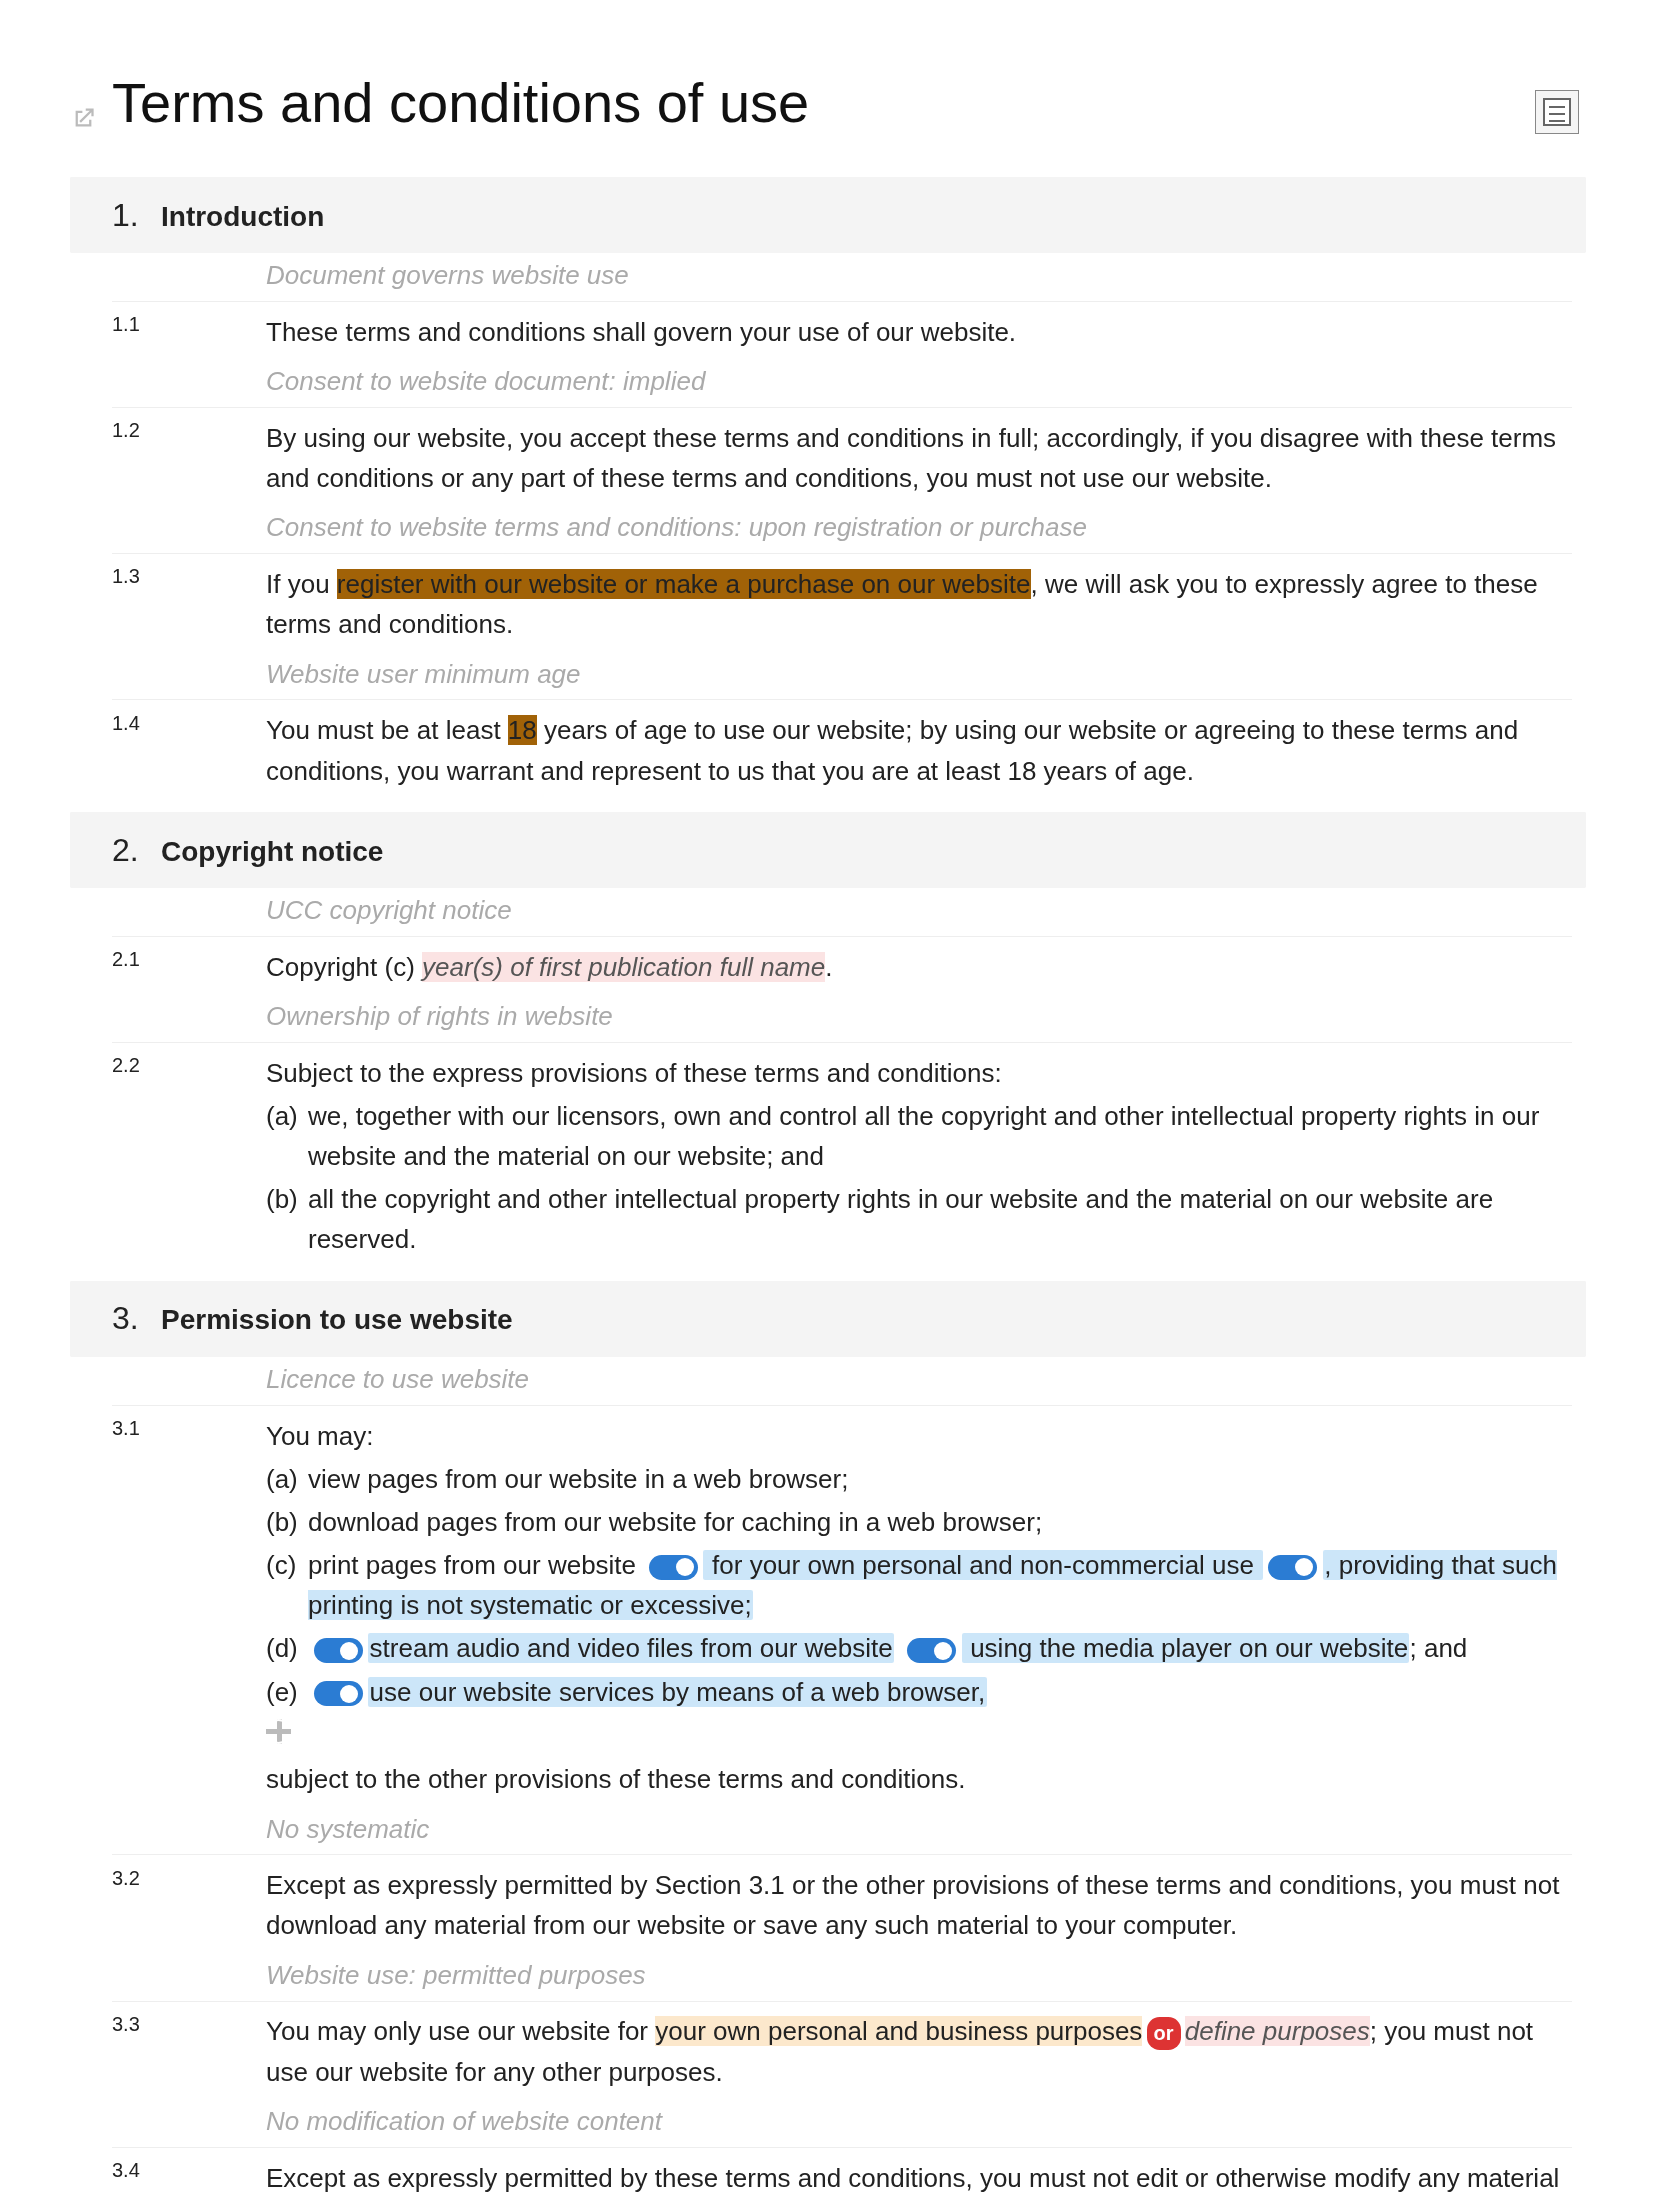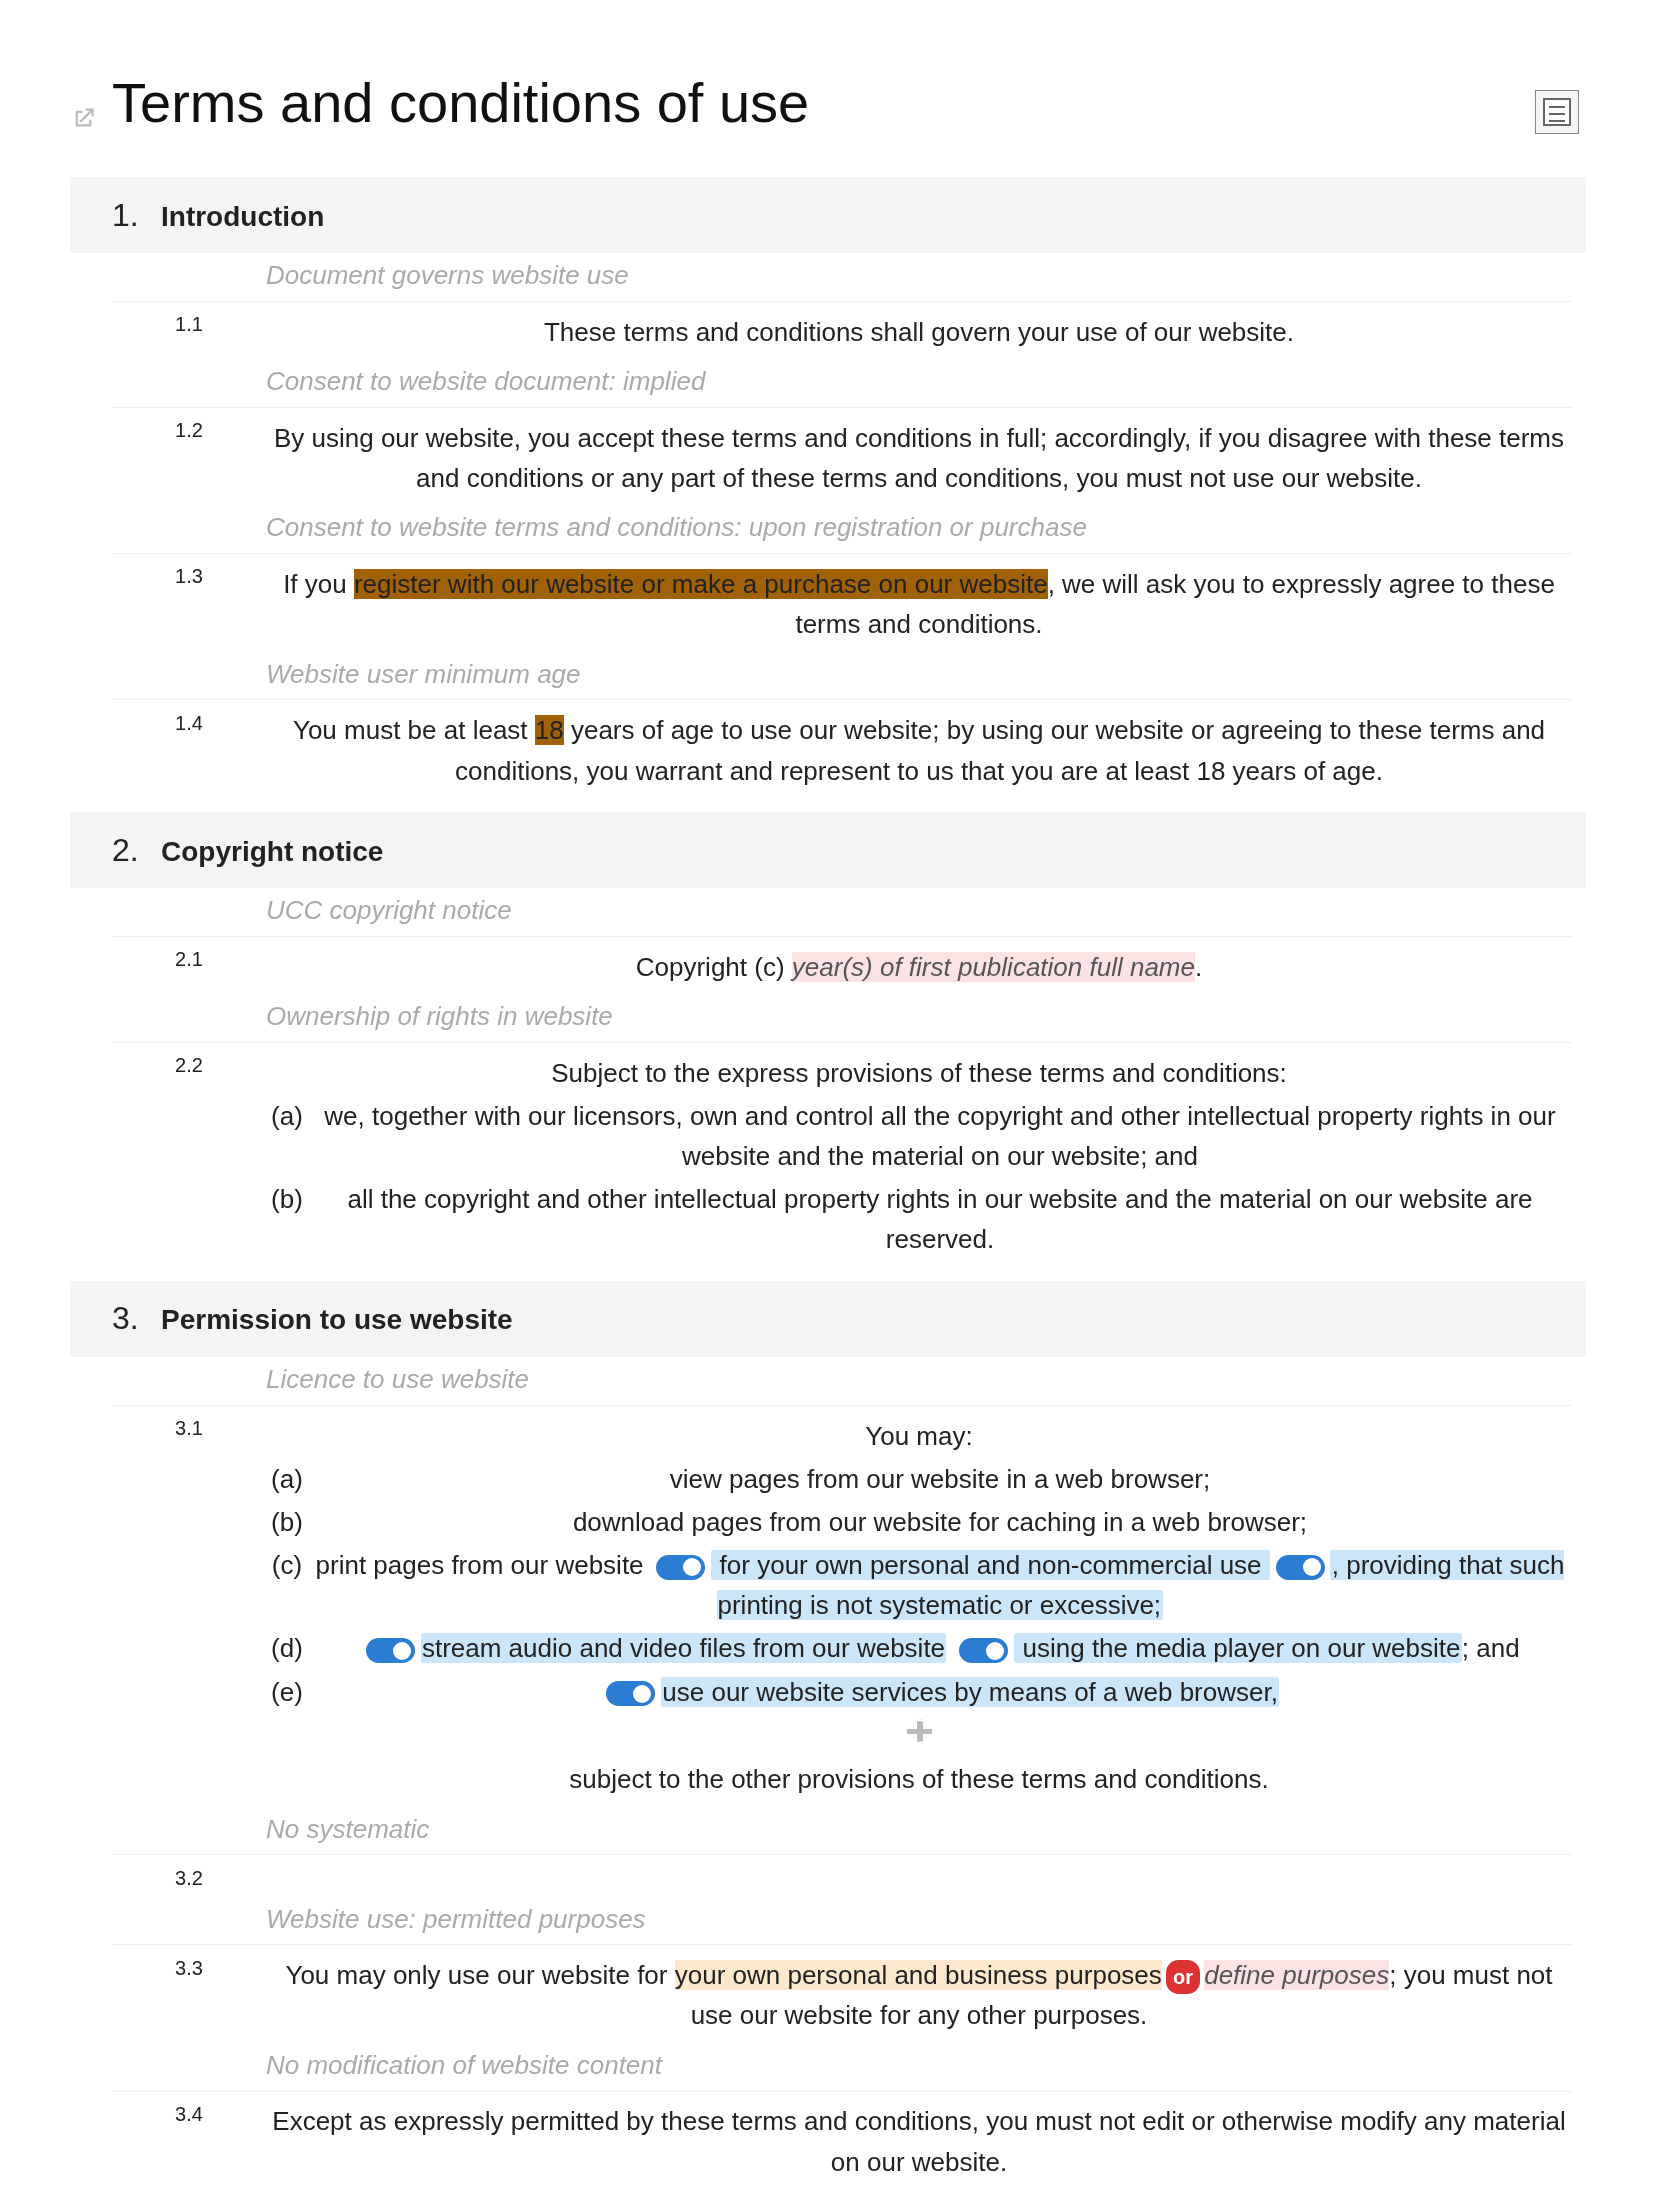--- a/index.html
+++ b/index.html
@@ -9,21 +9,21 @@
 .doc-icon svg { width: 100%; height: 100%; fill: #bbb; }
 .toc-icon { position: absolute; right: 91px; top: 90px; width: 44px; height: 44px; border: 1.4px solid #888; display: flex; align-items: center; justify-content: center; background: #f5f5f5; }
 .toc-icon-inner { width: 28px; height: 28px; border: 2.1px solid #666; background: #fff; position: relative; }
 .toc-icon-inner::before, .toc-icon-inner::after { content: ''; position: absolute; left: 4.2px; right: 4.2px; height: 2.1px; background: #666; }
 .toc-icon-inner::before { top: 5.6px; }
 .toc-icon-inner::after { top: 12.6px; box-shadow: 0 7px 0 #666; }
 h1.title { font-size: 56px; font-weight: 400; margin-left: 42px; margin-bottom: 42px; color: #111; }
 .section-header { background: #f4f4f4; padding: 19.7px 0 19.7px 0; display: flex; align-items: baseline; margin-top: 14px; border-radius: 1.4px; }
 .section-header .num { width: 91px; padding-left: 42px; font-size: 32px; color: #222; }
 .section-header .title { font-size: 28px; color: #222; font-weight: 700; }
-.block { margin-left: 42px; margin-right: 14px; text-align: center; }
+.block { margin-left: 42px; margin-right: 14px; }
 .annot-row { display: flex; padding: 7px 0 9.8px 0; border-bottom: 1.4px solid #eee; }
 .annot-row .lcol { width: 154px; flex-shrink: 0; }
 .annot-row .annot { font-style: italic; color: #aaa; font-size: 26px; }
 .clause-row { display: flex; padding: 9.8px 0 7px 0; align-items: flex-start; }
 .clause-row .lcol { width: 154px; flex-shrink: 0; font-size: 20px; color: #222; padding-top: 1.4px; }
 .clause-row .body { flex: 1; font-size: 26px; line-height: 1.55; color: #222; }
 .sub-item { display: flex; margin-top: 2.8px; }
 .sub-item .letter { width: 42px; flex-shrink: 0; }
 .sub-item .txt { flex: 1; }
 .hl-yellow { background: #a16207; }
@@ -162,20 +162,21 @@
         <div><span class="plus-icon"><span class="plus-icon-circle"></span></span></div>
         <div>subject to the other provisions of these terms and conditions.</div>
       </div>
     </div>
     <div class="annot-row">
         <div class="lcol"></div>
         <div class="annot">No systematic</div>
       </div>
     <div class="clause-row">
       <div class="lcol">3.2</div>
+      <div class="body">Except as expressly permitted by Section 3.1 or the other provisions of these terms and conditions, you must not download any material from our website or save any such material to your computer.</div>
     </div>
     <div class="annot-row">
         <div class="lcol"></div>
         <div class="annot">Website use: permitted purposes</div>
       </div>
     <div class="clause-row">
       <div class="lcol">3.3</div>
       <div class="body"><span>You may only use our website for </span><span class="hl-orange">your own personal and business purposes</span><span class="or-pill">or</span><span class="hl-pink">define purposes</span><span>; you must not use our website for any other purposes.</span></div>
     </div>
     <div class="annot-row">

